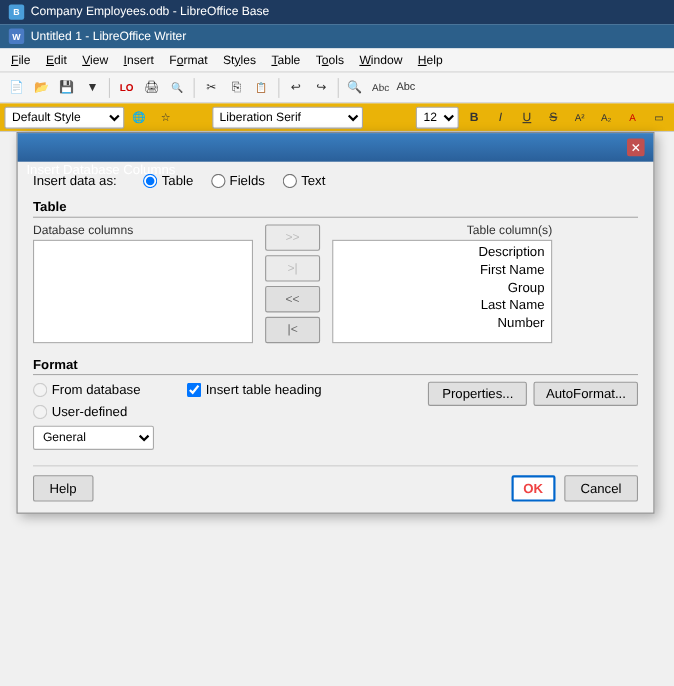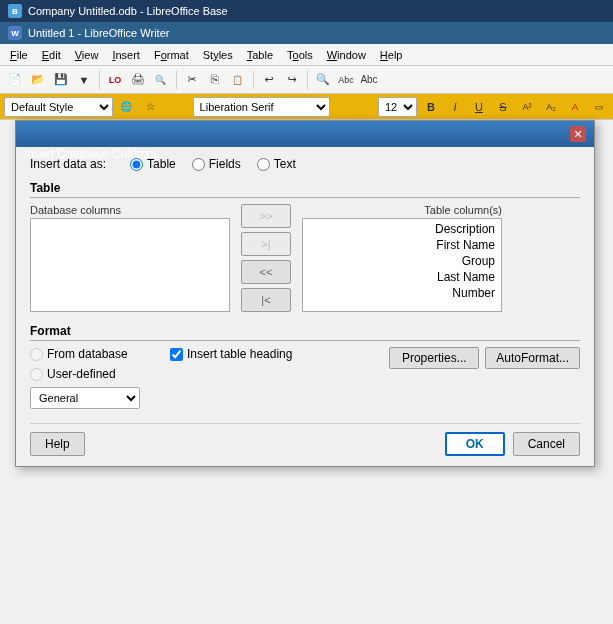--- a/index.html
+++ b/index.html
@@ -335,48 +335,48 @@
       padding: 0 14px;
       background: #e0e0e0;
       border: 1px solid #999;
       border-radius: 2px;
       font-size: 12px;
       cursor: pointer;
     }
 
     .ok-btn {
       height: 24px;
-      padding: 0 19px;
+      padding: 0 9px;
       background: white;
       border: 2px solid #0066cc;
       border-radius: 2px;
       font-size: 12px;
       cursor: pointer;
-      color: #0369a1;
+      color: #ef4444;
       font-weight: 600;
     }
 
     .cancel-btn {
       height: 24px;
       padding: 0 14px;
       background: #e0e0e0;
       border: 1px solid #999;
       border-radius: 2px;
       font-size: 12px;
       cursor: pointer;
     }
 
     .underline { text-decoration: underline; }
   </style>
 </head>
 <body>
 
 <div class="titlebar-base">
   <span class="titlebar-icon">B</span>
-  <span>Company Untitled.odb - LibreOffice Base</span>
+  <span>Company Employees.odb - LibreOffice Base</span>
 </div>
 
 <div class="titlebar-writer">
   <span class="titlebar-writer-icon">W</span>
   <span>Untitled 1 - LibreOffice Writer</span>
 </div>
 
 <div class="menubar">
   <span class="menubar-item"><span class="underline">F</span>ile</span>
   <span class="menubar-item"><span class="underline">E</span>dit</span>

